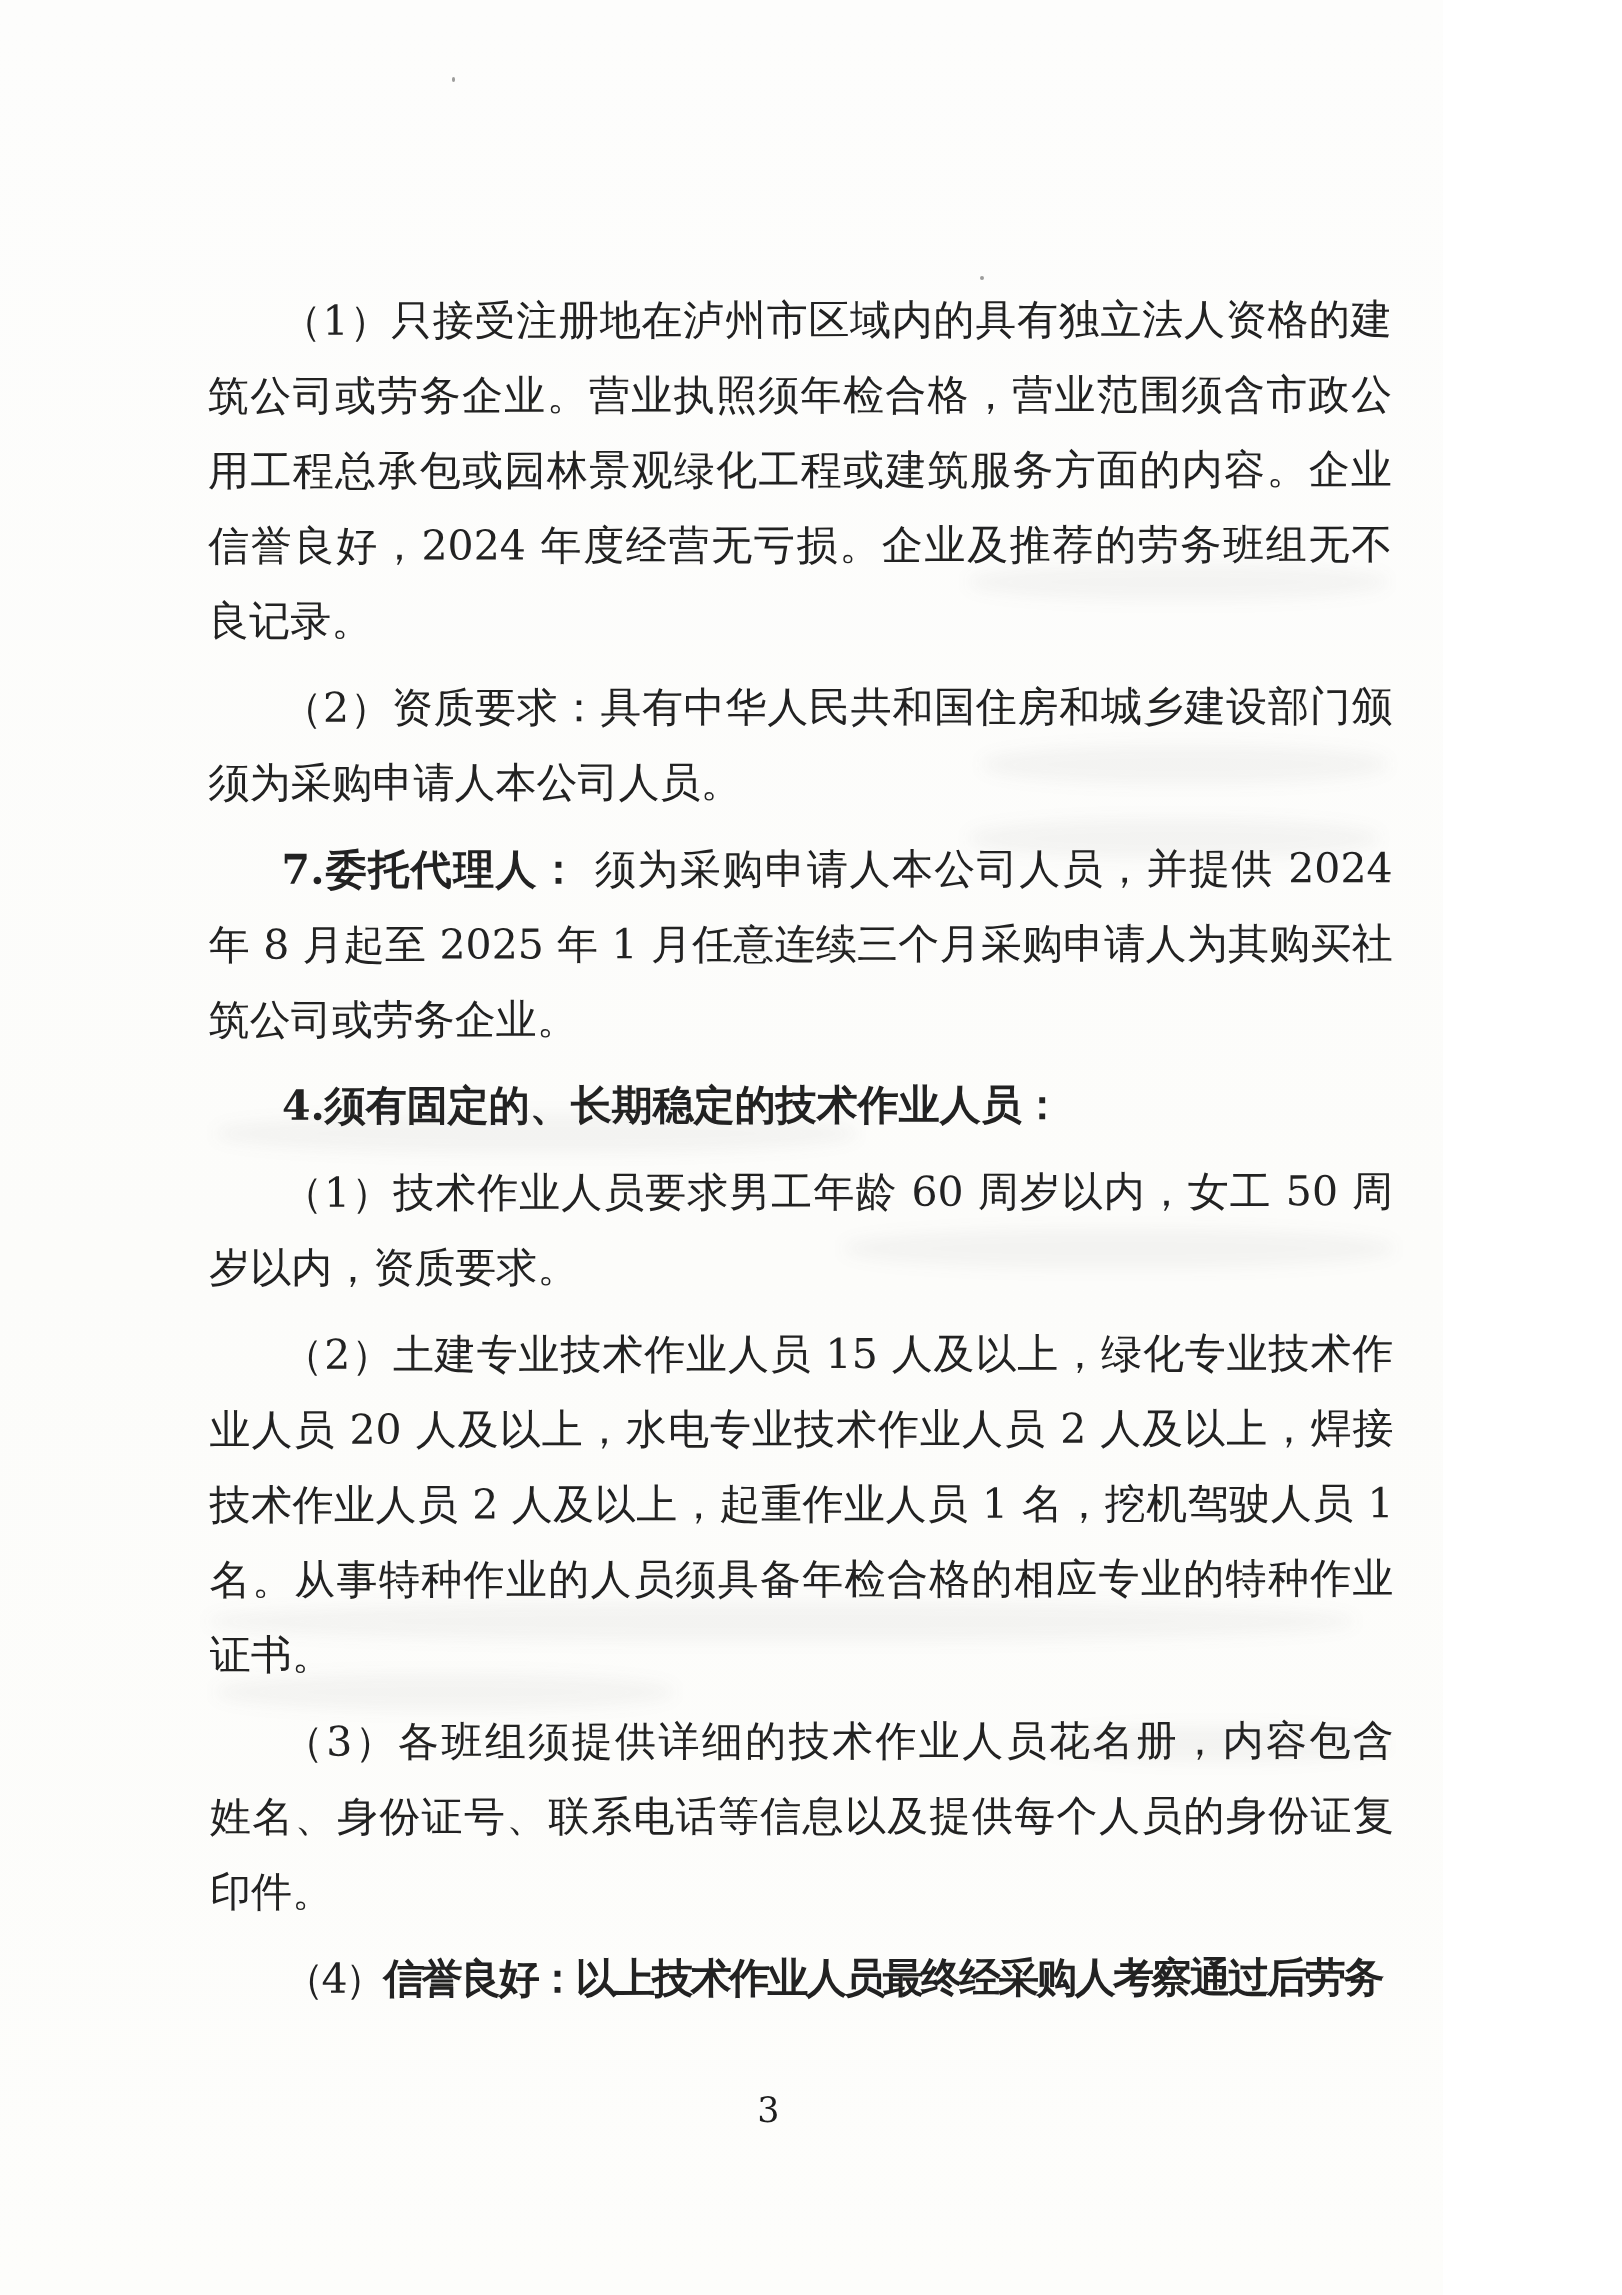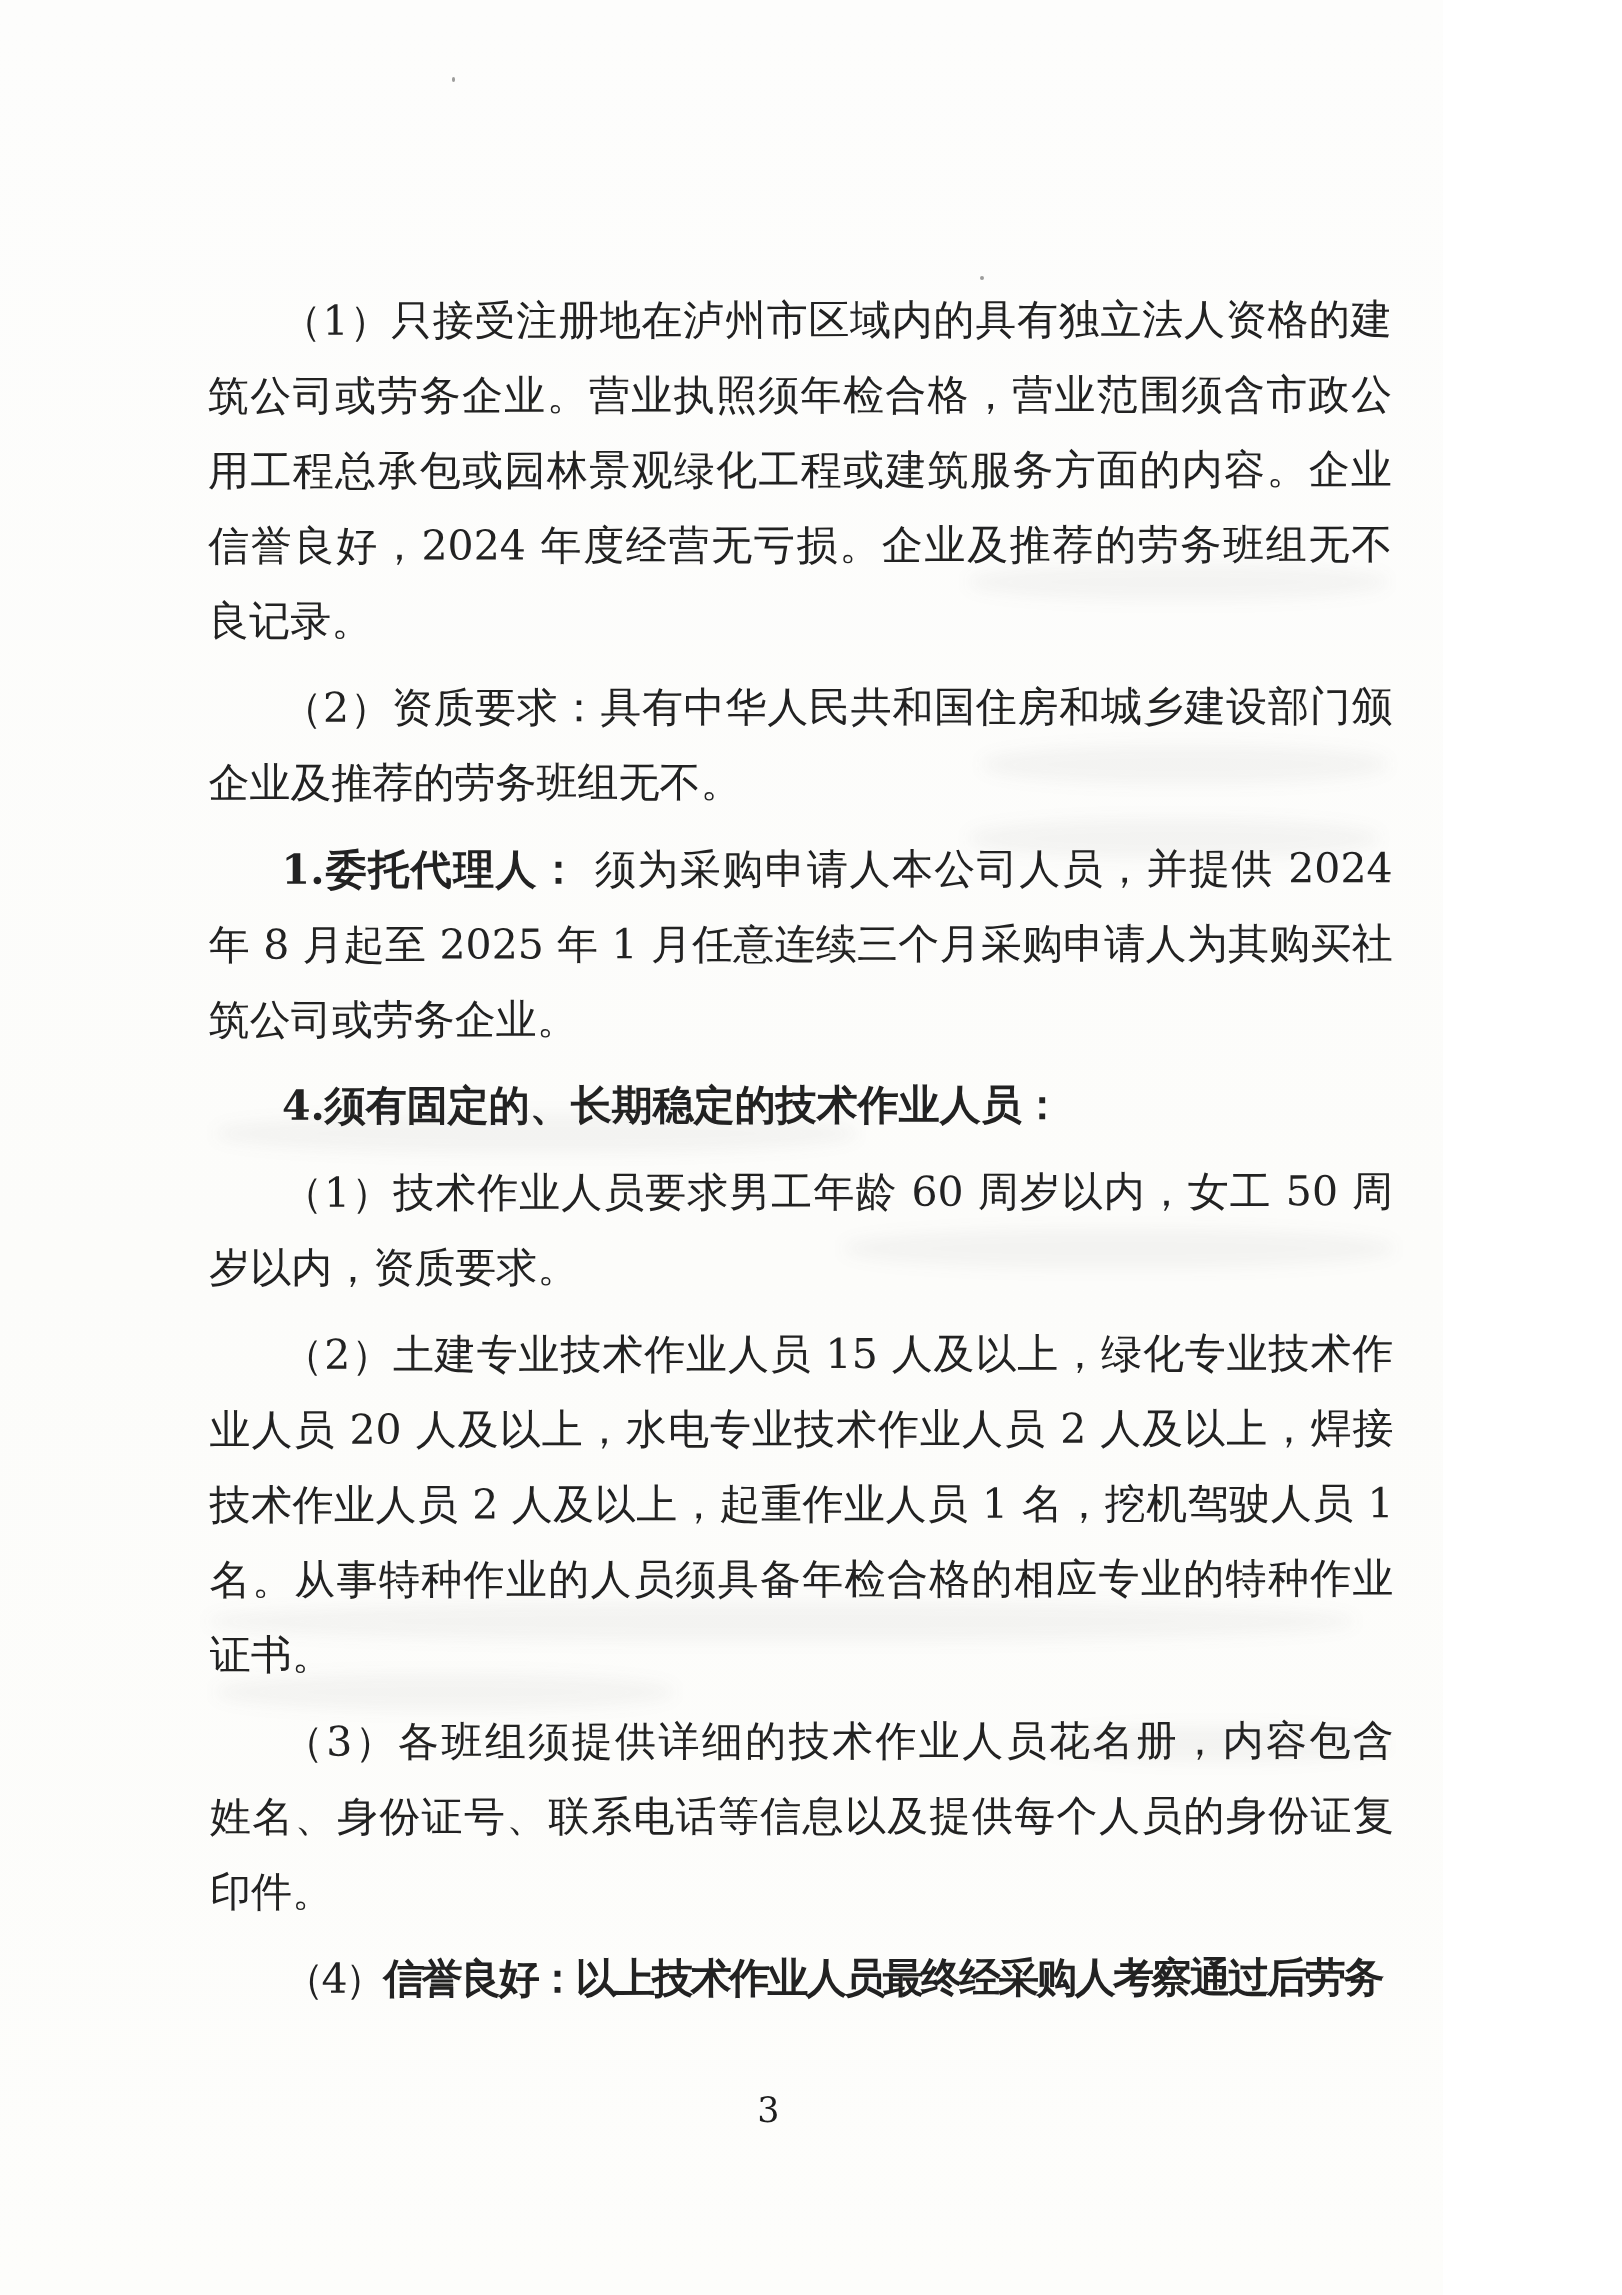--- a/index.html
+++ b/index.html
@@ -90,24 +90,24 @@
   <div class="doc" id="doc">
       <div class="para">
         <div class="line fill"><span class="seg">（1）只接受注册地在泸州市区域内的具有独立法人资格的建</span></div>
         <div class="line fill"><span class="seg">筑公司或劳务企业。营业执照须年检合格，营业范围须含市政公</span></div>
         <div class="line fill"><span class="seg">用工程总承包或园林景观绿化工程或建筑服务方面的内容。企业</span></div>
         <div class="line fill"><span class="seg">信誉良好，2024 年度经营无亏损。企业及推荐的劳务班组无不</span></div>
         <div class="line"><span class="seg">良记录。</span></div>
       </div>
       <div class="para">
         <div class="line fill"><span class="seg">（2）资质要求：具有中华人民共和国住房和城乡建设部门颁</span></div>
-        <div class="line"><span class="seg">企业及推荐的劳务班组无不。</span></div>
+        <div class="line"><span class="seg">须为采购申请人本公司人员。</span></div>
       </div>
       <div class="para">
-        <div class="line fill"><span class="seg bold">1.委托代理人：</span><span class="seg"> 须为采购申请人本公司人员，并提供 2024</span></div>
+        <div class="line fill"><span class="seg bold">7.委托代理人：</span><span class="seg"> 须为采购申请人本公司人员，并提供 2024</span></div>
         <div class="line fill"><span class="seg">年 8 月起至 2025 年 1 月任意连续三个月采购申请人为其购买社</span></div>
         <div class="line"><span class="seg">筑公司或劳务企业。</span></div>
       </div>
       <div class="para">
         <div class="line"><span class="seg bold">4.须有固定的、长期稳定的技术作业人员：</span></div>
       </div>
       <div class="para">
         <div class="line fill"><span class="seg">（1）技术作业人员要求男工年龄 60 周岁以内，女工 50 周</span></div>
         <div class="line"><span class="seg">岁以内，资质要求。</span></div>
       </div>

